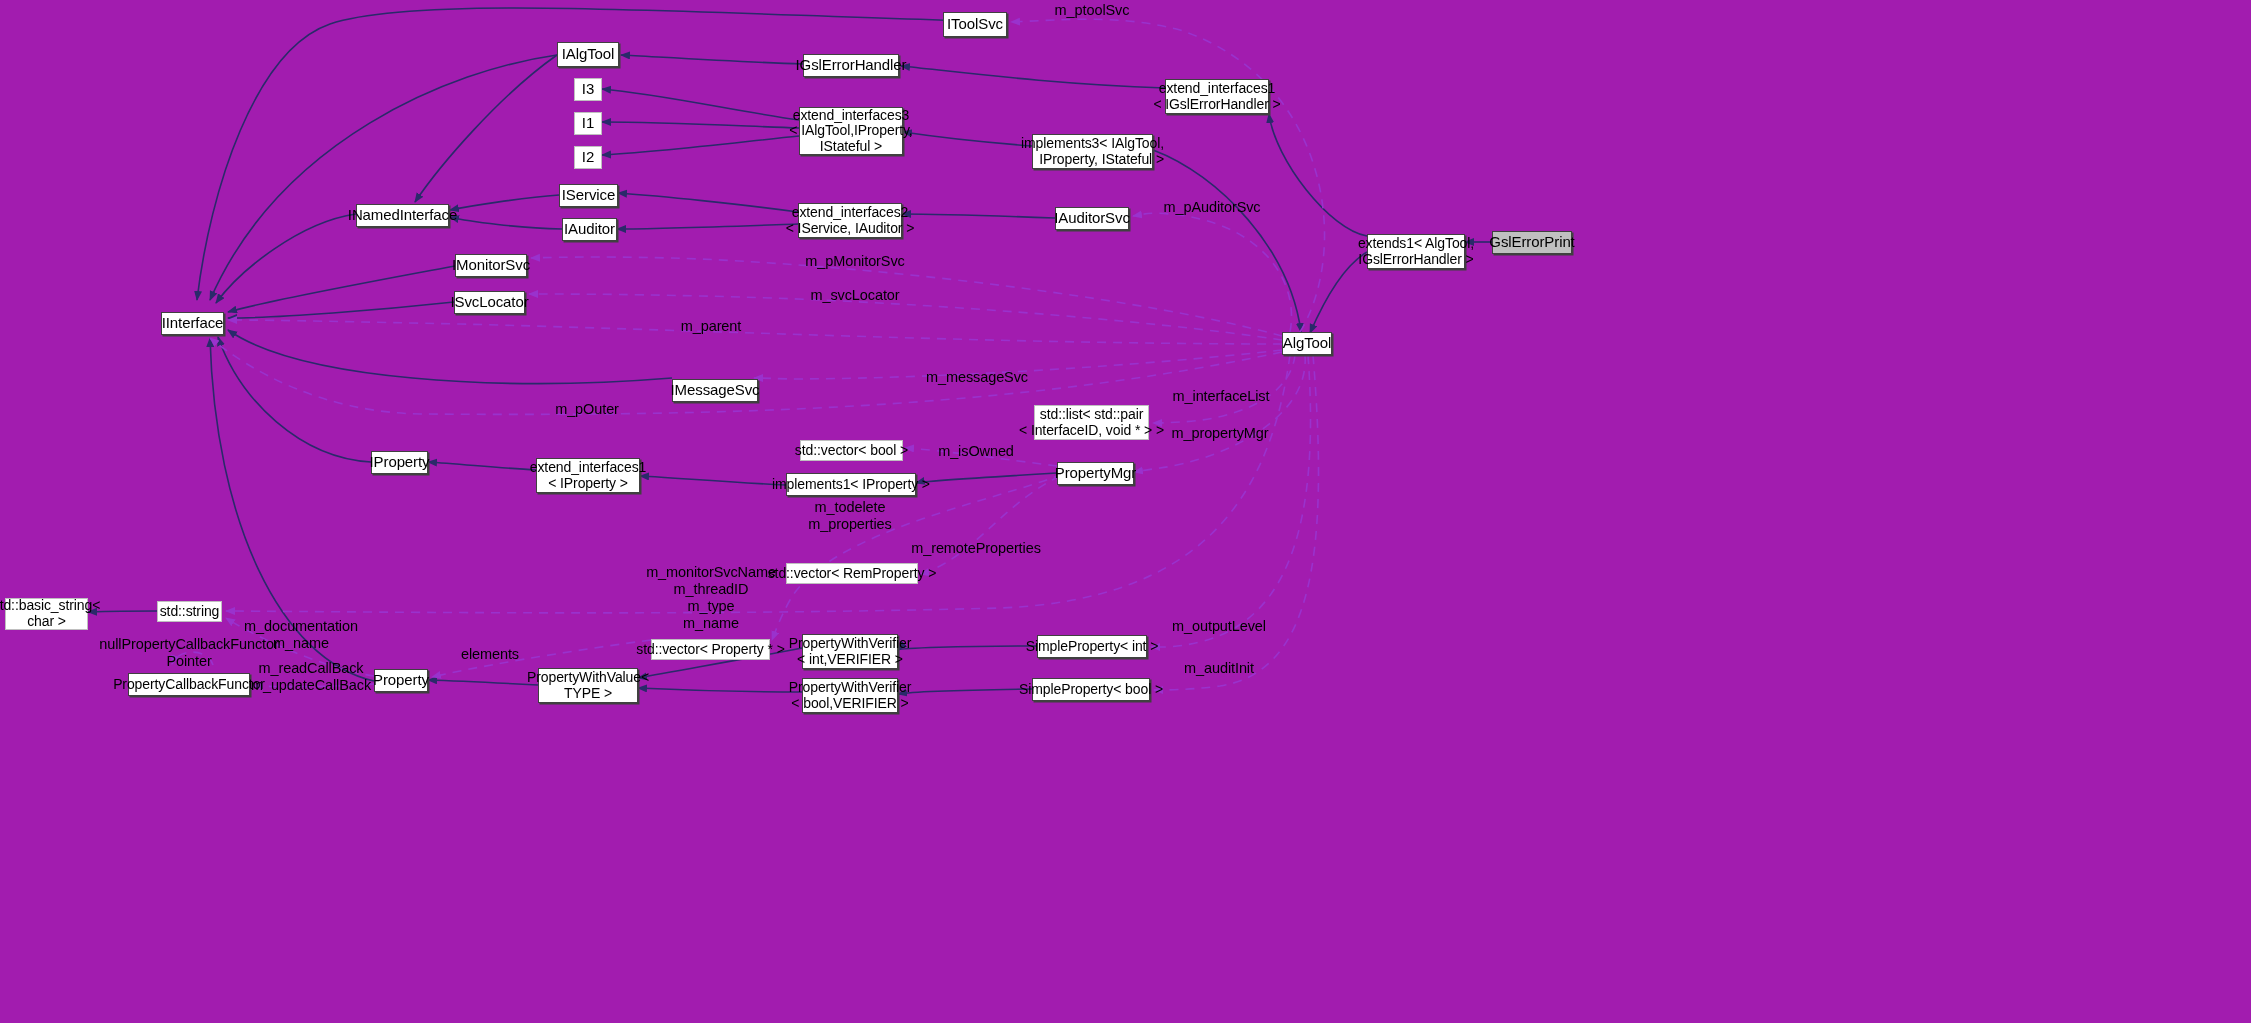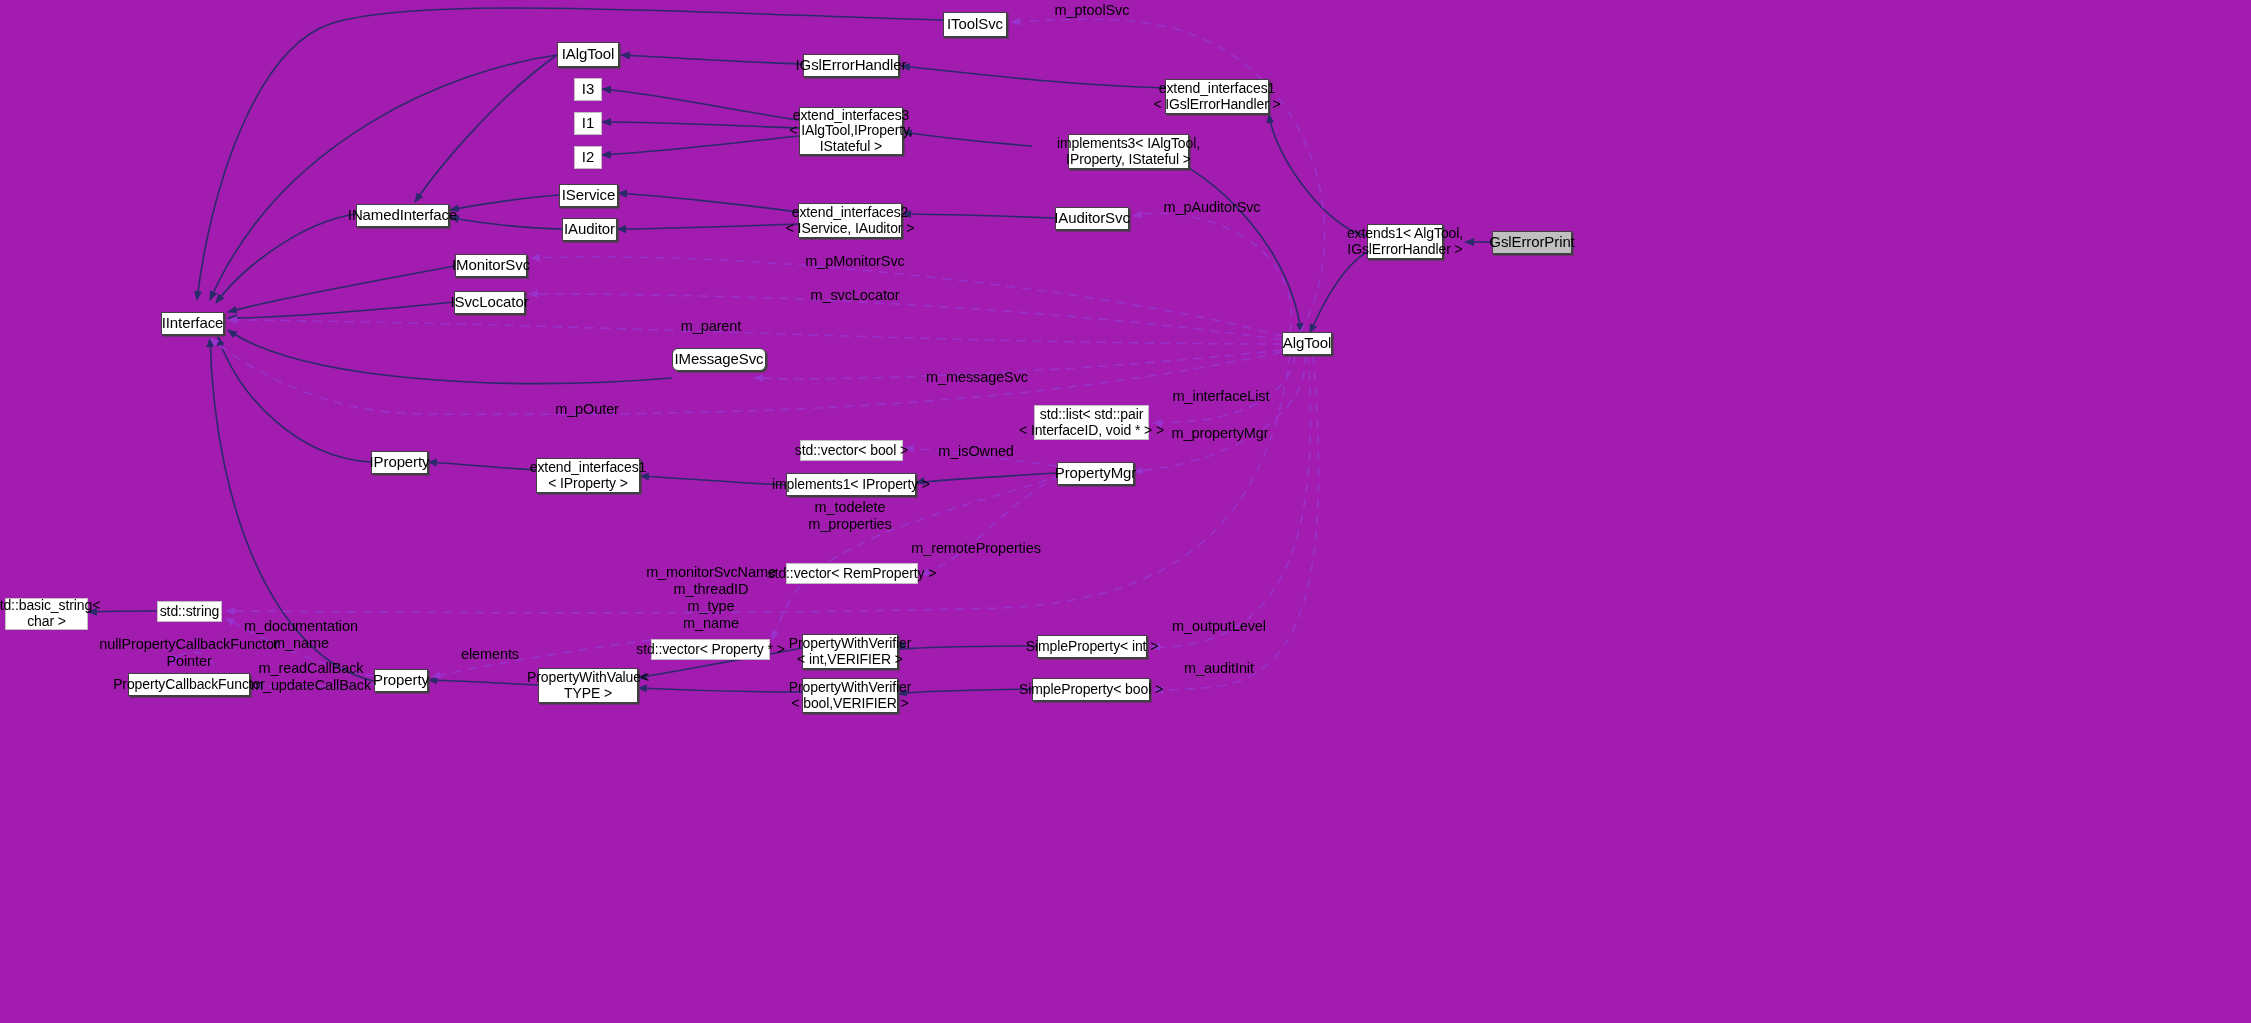--- a/index.html
+++ b/index.html
@@ -168,39 +168,39 @@
   </svg>
 
   <div class="node solid" style="left:943px;top:12px;width:64px;height:25px;"><span>IToolSvc</span></div>
   <div class="node solid" style="left:557px;top:42px;width:62px;height:25px;"><span>IAlgTool</span></div>
   <div class="node solid" style="left:803px;top:54px;width:96px;height:23px;"><span>IGslErrorHandler</span></div>
   <div class="node thin" style="left:574px;top:78px;width:28px;height:23px;"><span>I3</span></div>
   <div class="node solid" style="left:799px;top:107px;width:104px;height:48px;font-size:14px;"><span>extend_interfaces3
 &lt; IAlgTool,IProperty,
 IStateful &gt;</span></div>
   <div class="node thin" style="left:574px;top:112px;width:28px;height:23px;"><span>I1</span></div>
-  <div class="node solid" style="left:1068px;top:134px;width:121px;height:35px;font-size:14px;"><span>implements3&lt; IAlgTool,
+  <div class="node solid" style="left:1032px;top:134px;width:121px;height:35px;font-size:14px;text-align:right;"><span>implements3&lt; IAlgTool,
 IProperty, IStateful &gt;</span></div>
   <div class="node thin" style="left:574px;top:146px;width:28px;height:23px;"><span>I2</span></div>
   <div class="node solid" style="left:1165px;top:79px;width:104px;height:35px;font-size:14px;"><span>extend_interfaces1
 &lt; IGslErrorHandler &gt;</span></div>
   <div class="node solid" style="left:559px;top:184px;width:59px;height:23px;"><span>IService</span></div>
   <div class="node solid" style="left:356px;top:204px;width:93px;height:23px;"><span>INamedInterface</span></div>
   <div class="node solid" style="left:798px;top:203px;width:104px;height:35px;font-size:14px;"><span>extend_interfaces2
 &lt; IService, IAuditor &gt;</span></div>
   <div class="node solid" style="left:562px;top:218px;width:55px;height:23px;"><span>IAuditor</span></div>
   <div class="node solid" style="left:1055px;top:207px;width:74px;height:23px;"><span>IAuditorSvc</span></div>
-  <div class="node solid" style="left:1367px;top:224px;width:76px;height:35px;font-size:14px;"><span>extends1&lt; AlgTool,
+  <div class="node solid" style="left:1367px;top:234px;width:98px;height:35px;font-size:14px;"><span>extends1&lt; AlgTool,
 IGslErrorHandler &gt;</span></div>
   <div class="node highlight" style="left:1492px;top:231px;width:80px;height:23px;"><span>GslErrorPrint</span></div>
   <div class="node solid" style="left:455px;top:254px;width:72px;height:23px;"><span>IMonitorSvc</span></div>
   <div class="node solid" style="left:454px;top:291px;width:71px;height:23px;"><span>ISvcLocator</span></div>
   <div class="node solid" style="left:161px;top:312px;width:63px;height:23px;"><span>IInterface</span></div>
   <div class="node solid" style="left:1282px;top:332px;width:50px;height:23px;"><span>AlgTool</span></div>
-  <div class="node solid" style="left:672px;top:348px;width:94px;height:23px;border-radius:6px;"><span>IMessageSvc</span></div>
+  <div class="node solid" style="left:672px;top:379px;width:86px;height:23px;"><span>IMessageSvc</span></div>
   <div class="node thin" style="left:1034px;top:405px;width:115px;height:35px;font-size:14px;"><span>std::list&lt; std::pair
 &lt; InterfaceID, void * &gt; &gt;</span></div>
   <div class="node solid" style="left:371px;top:451px;width:57px;height:23px;"><span>IProperty</span></div>
   <div class="node thin" style="left:800px;top:440px;width:103px;height:21px;font-size:14px;"><span>std::vector&lt; bool &gt;</span></div>
   <div class="node solid" style="left:536px;top:458px;width:104px;height:35px;font-size:14px;"><span>extend_interfaces1
 &lt; IProperty &gt;</span></div>
   <div class="node solid" style="left:1057px;top:462px;width:77px;height:23px;"><span>PropertyMgr</span></div>
   <div class="node solid" style="left:786px;top:473px;width:130px;height:23px;font-size:14px;"><span>implements1&lt; IProperty &gt;</span></div>
   <div class="node thin" style="left:786px;top:563px;width:132px;height:21px;font-size:14px;"><span>std::vector&lt; RemProperty &gt;</span></div>
   <div class="node thin" style="left:5px;top:598px;width:83px;height:32px;font-size:14px;"><span>std::basic_string&lt;

